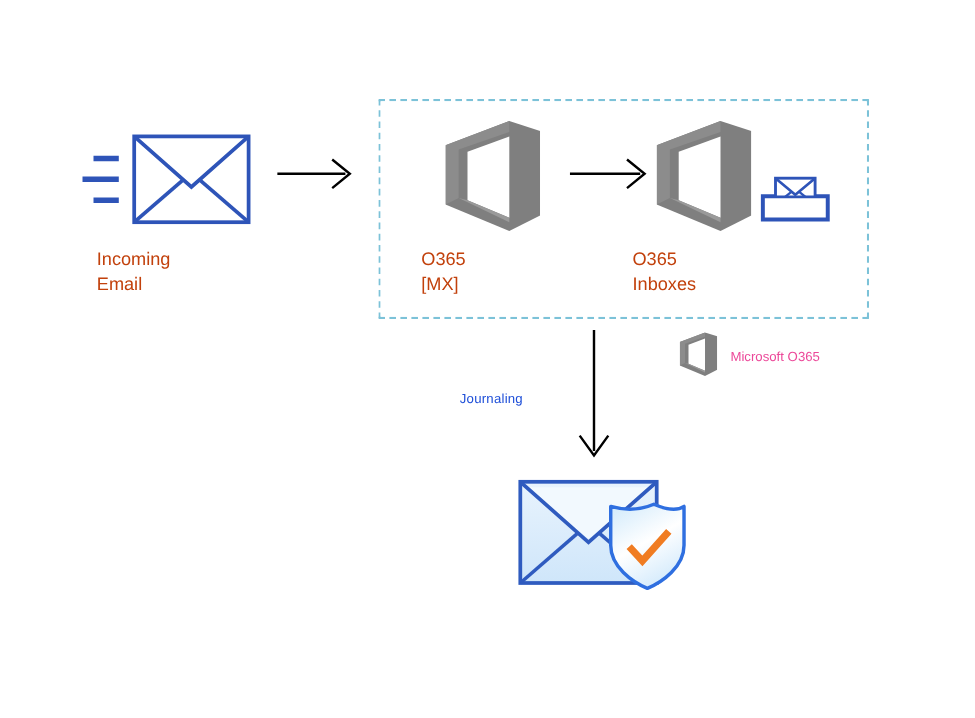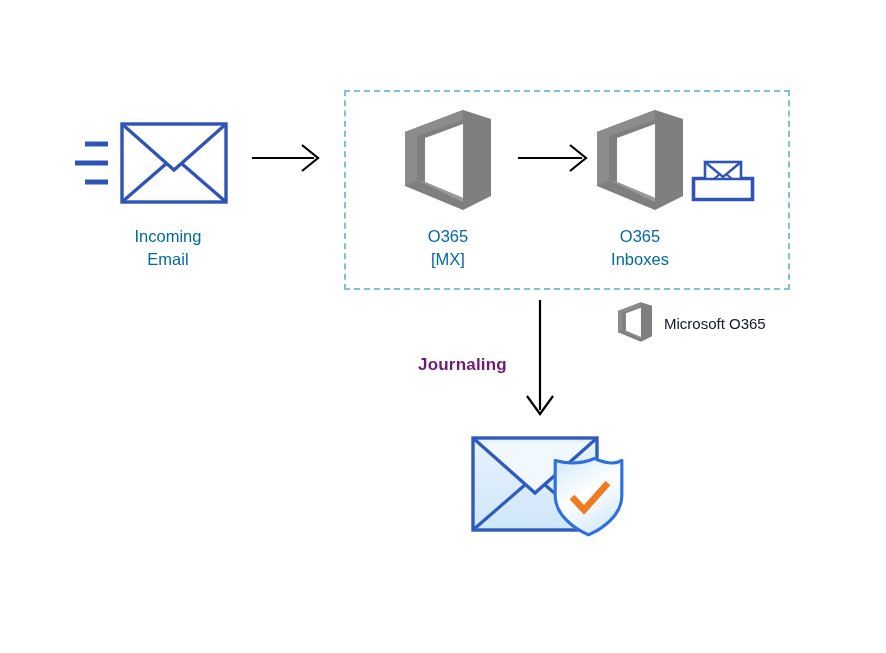--- a/index.html
+++ b/index.html
@@ -27,37 +27,37 @@
     top: 90px;
     width: 446px;
     height: 200px;
     border: 2px dashed #7cc2d8;
     box-sizing: border-box;
     border-radius: 1px;
   }
 
   
   .node-label {
-    text-align: center;
+    text-align: left;
     font-size: 16.5px;
     line-height: 23px;
-    color: #0369a1;
+    color: #c2410c;
     font-family: "Liberation Sans", sans-serif;
     white-space: pre-line;
   }
   .legend-label {
-    font-size: 15px;
-    color: #0f172a;
+    font-size: 12px;
+    color: #ec4899;
     line-height: 20px;
     font-family: "Liberation Sans", sans-serif;
   }
   .journaling-label {
-    font-size: 17px;
-    font-weight: bold;
-    color: #701a75;
+    font-size: 12px;
+    font-weight: normal;
+    color: #1d4ed8;
     font-family: "Liberation Sans", sans-serif;
     letter-spacing: 0.2px;
   }
 
   
   #incoming-email-icon { left: 70px; top: 118px; width: 160px; height: 92px; }
   #incoming-email-label { left: 88px; top: 225px; width: 160px; }
 
   #arrow-incoming-to-mx { left: 252px; top: 143px; width: 70px; height: 30px; }
 

